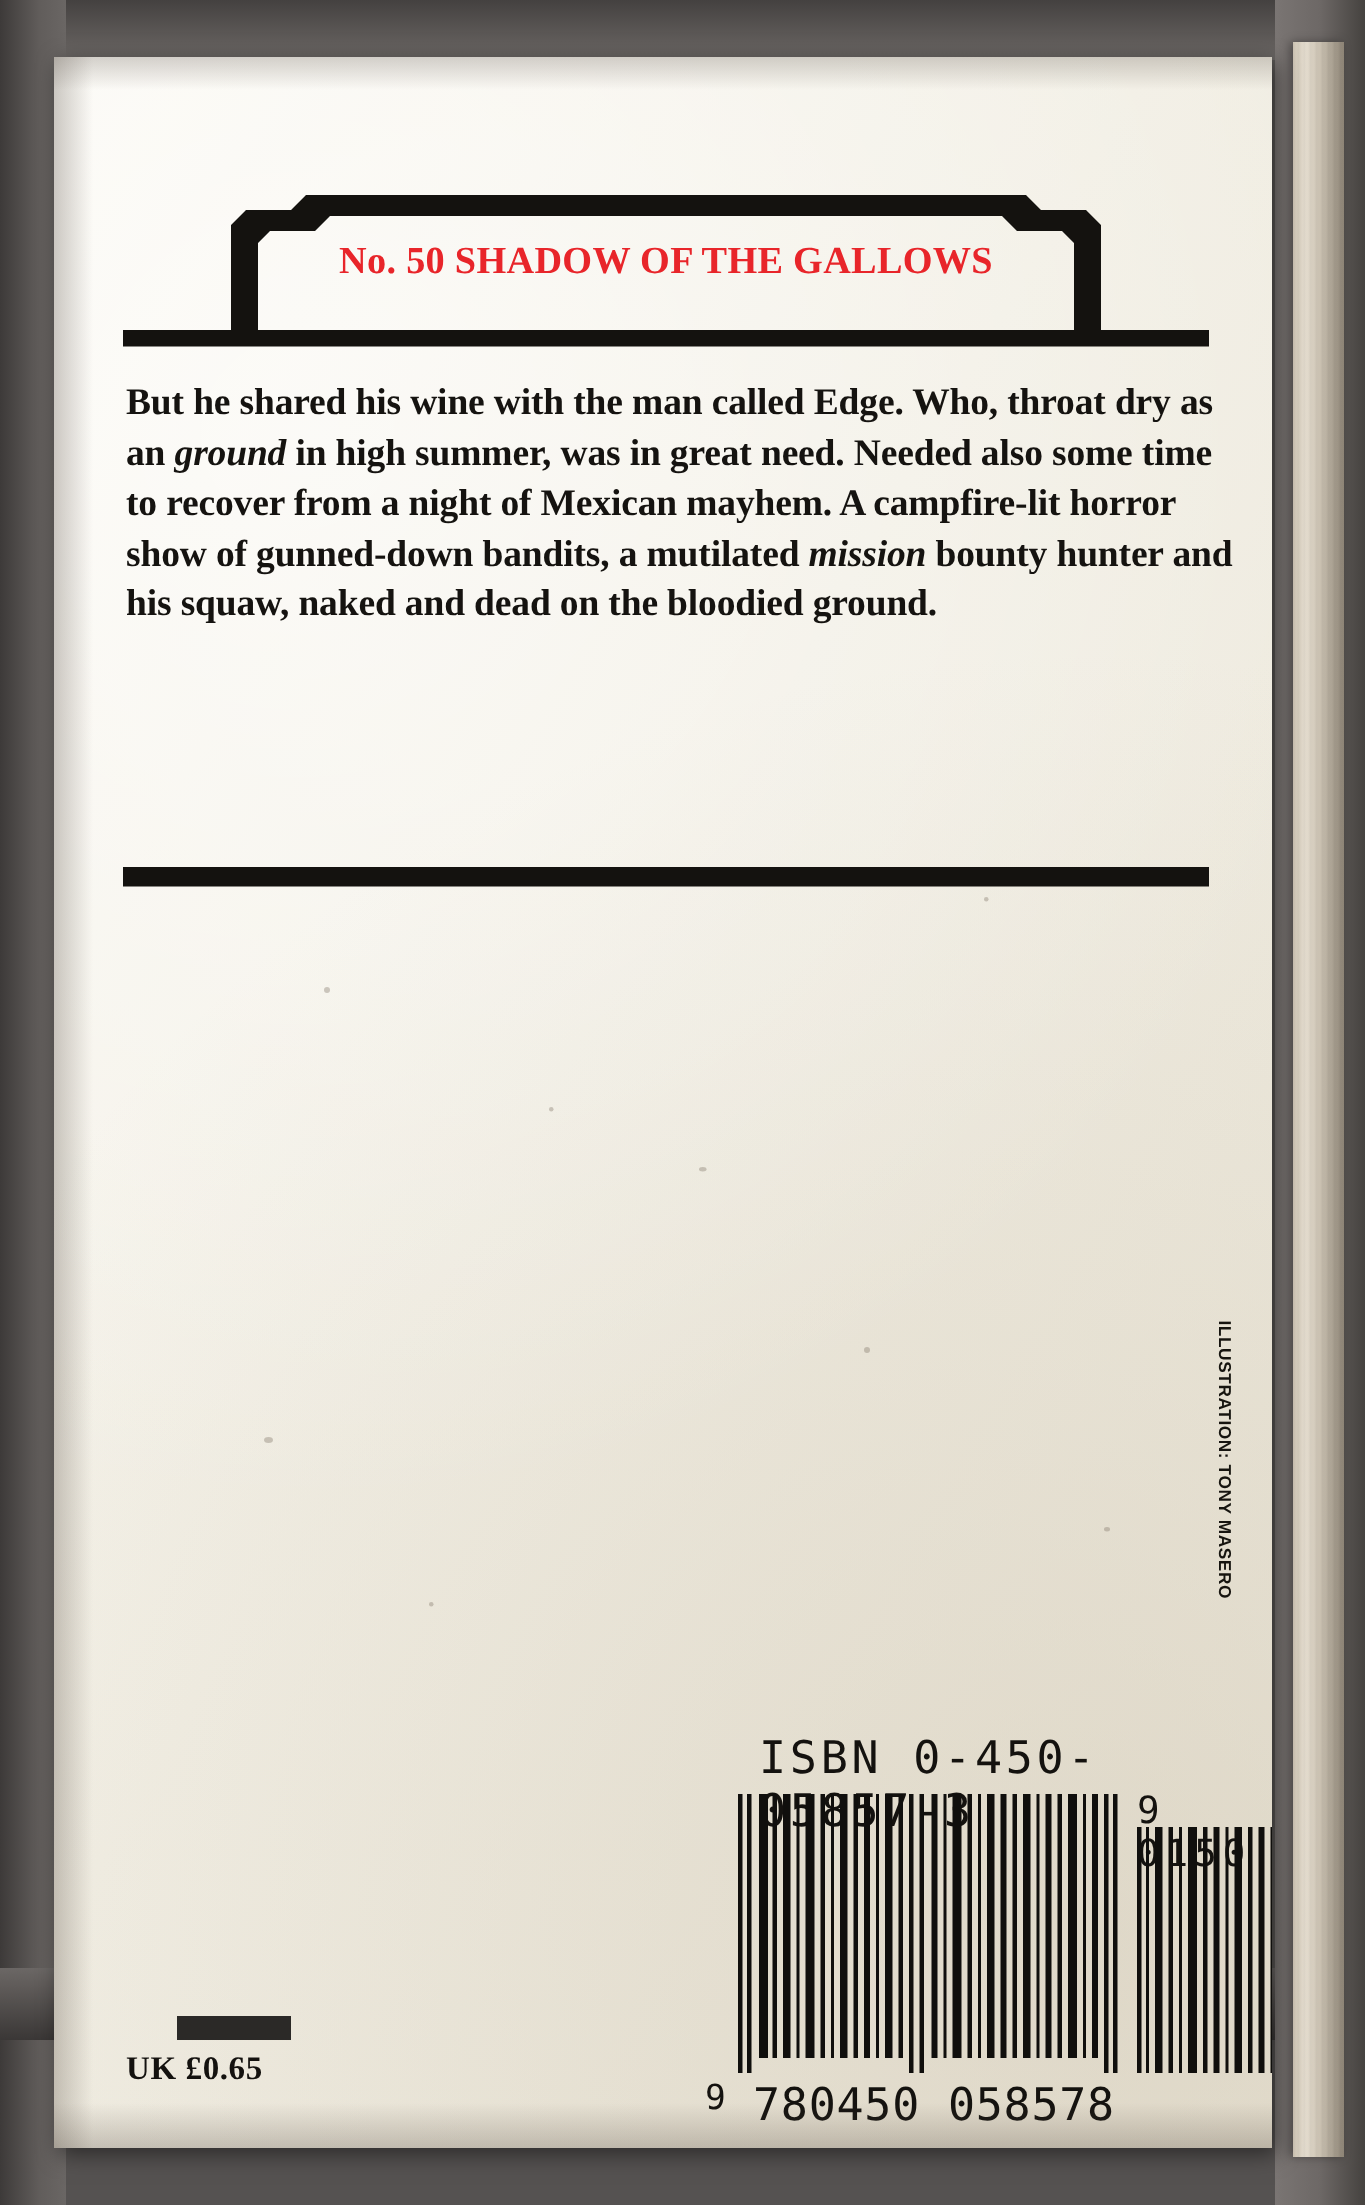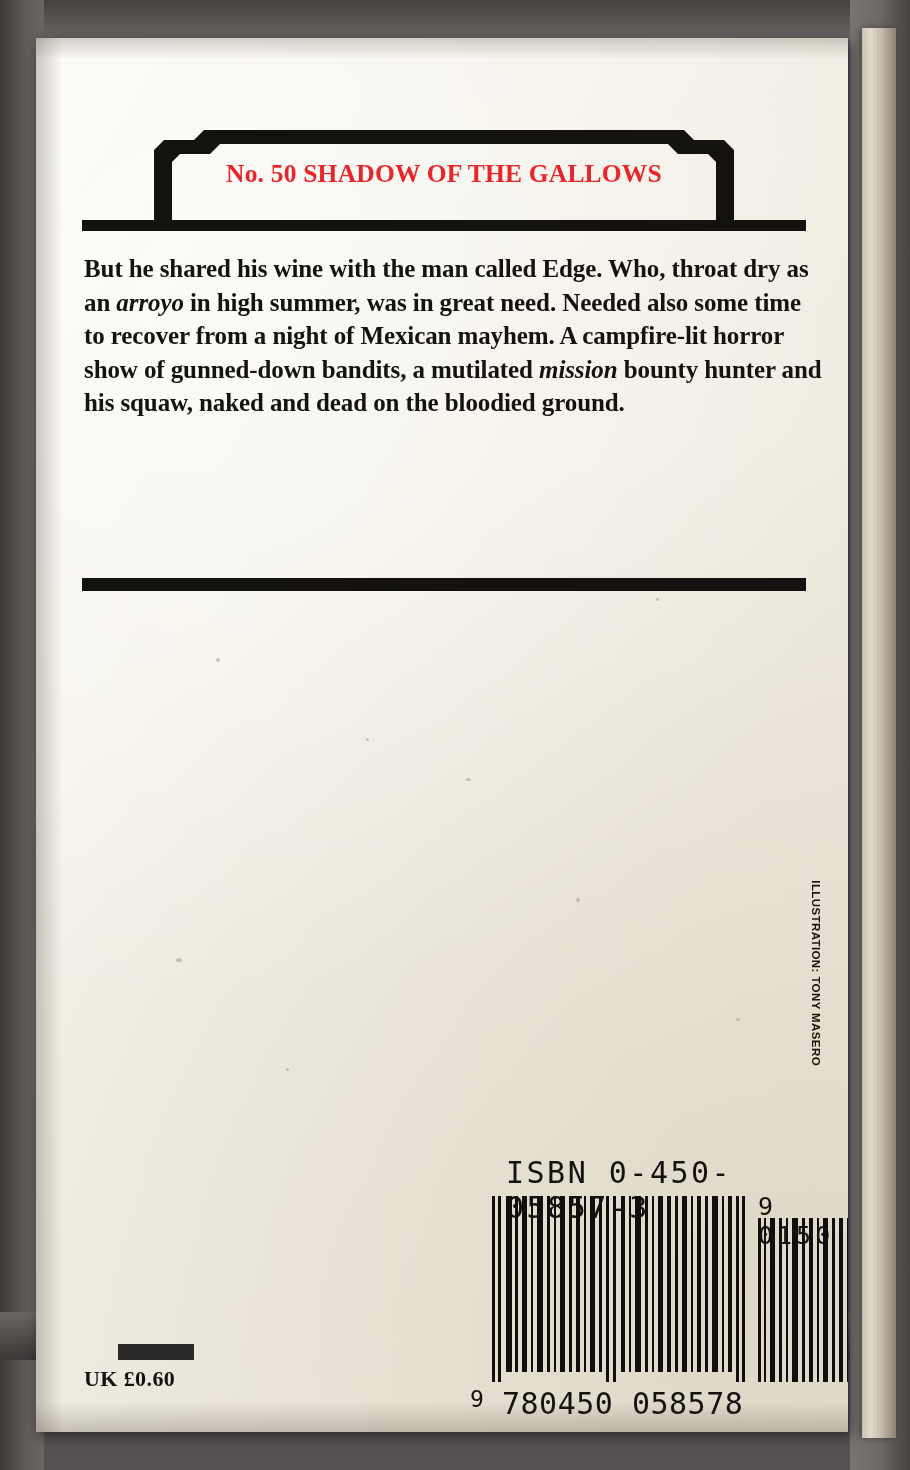--- a/index.html
+++ b/index.html
@@ -311,21 +311,21 @@
         <svg class="bracket-svg" width="724" height="120" viewBox="0 0 724 120" aria-hidden="true">
           <path d="M72 118 L72 42 L82 32 L112 32 L122 22 L602 22 L612 32 L642 32 L652 42 L652 118
                    L634 118 L634 54 L626 46 L596 46 L586 36 L138 36 L128 46 L98 46 L90 54 L90 118 Z" fill="#14120f"></path>
         </svg>
         <div class="title-text">No. 50 SHADOW OF THE GALLOWS</div>
       </div>
 
       <div class="rule rule-top"></div>
 
       <div class="blurb">
-        <p>But he shared his wine with the man called Edge. Who, throat dry as an <em>arroyo</em> in high summer, was in great need. Needed also some time to recover from a night of Mexican mayhem. A campfire-lit horror show of gunned-down bandits, a mutilated <em>mission</em> bounty hunter and his squaw, naked and dead on the bloodied ground.</p>
+        <p>But he shared his wine with the man called Edge. Who, throat dry as an <em>ground</em> in high summer, was in great need. Needed also some time to recover from a night of Mexican mayhem. A campfire-lit horror show of gunned-down bandits, a mutilated <em>mission</em> bounty hunter and his squaw, naked and dead on the bloodied ground.</p>
       </div>
 
       <div class="rule rule-bottom"></div>
 
       <div class="isbn-text">ISBN 0-450-05857-3</div>
 
       <div class="barcode-wrap">
         <div class="addon-digits">9 0150</div>
 
         <div class="barcode-main">
@@ -379,21 +379,21 @@
           <div class="bar" style="left:74px;width:3px;height:164px;"></div>
           <div class="bar" style="left:81px;width:4px;height:164px;"></div>
           <div class="bar" style="left:89px;width:3px;height:164px;"></div>
 
         </div>
 
         <div class="ean-lead">9</div>
         <div class="ean-digits">780450 058578</div>
       </div>
 
-      <div class="price">UK £0.60</div>
+      <div class="price">UK £0.65</div>
 
       <div class="credit-holder">
         <div class="credit-inner">ILLUSTRATION: TONY MASERO</div>
       </div>
 
     </div>
 
     <div class="edge-shadow-l"></div>
     <div class="edge-shadow-t"></div>
     <div class="edge-shadow-b"></div>

